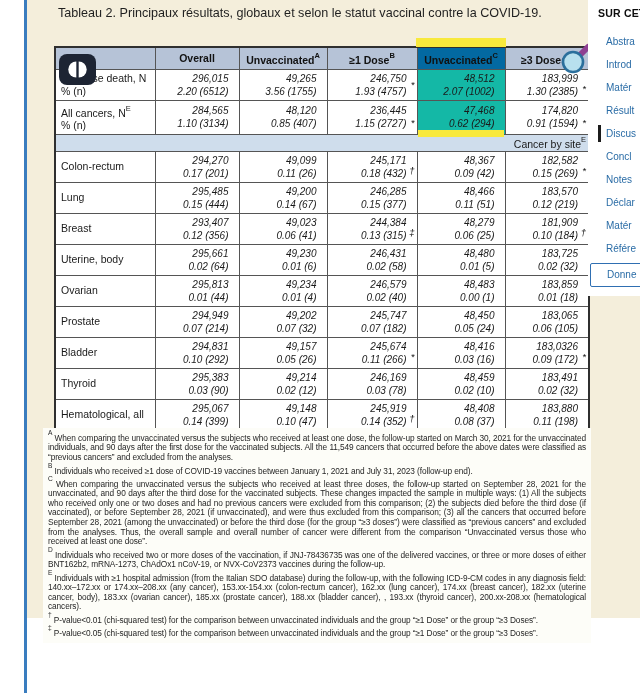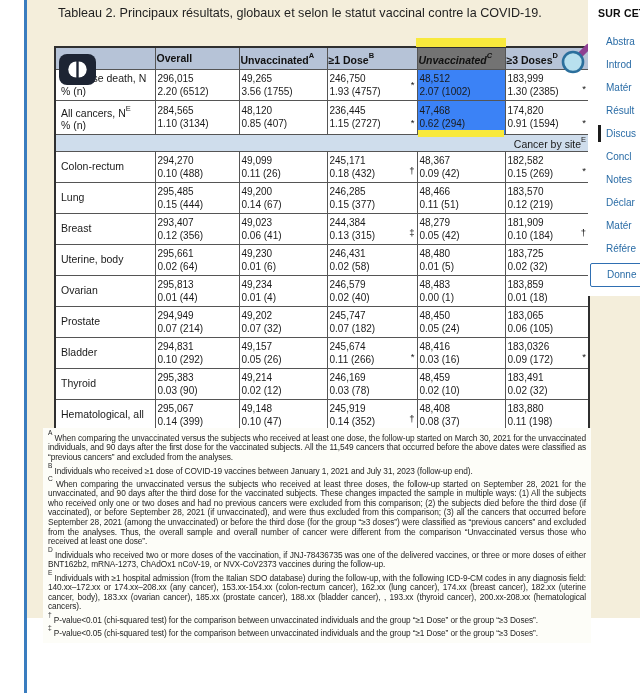--- a/index.html
+++ b/index.html
@@ -7,29 +7,29 @@
        font-family:"Liberation Sans", sans-serif;}
   .accent-line{position:absolute;left:24px;top:0;width:3px;height:693px;background:#3a7dbf;}
   .beige{position:absolute;left:27px;top:0;width:613px;height:618px;background:#f4eedb;}
   .title{position:absolute;left:31px;top:6px;margin:0;font-size:12.6px;font-weight:normal;
          color:#1f1f1f;white-space:nowrap;}
   
   .tablebox{position:absolute;left:27px;top:46px;}
   table{border-collapse:collapse;background:#ffffff;border:2px solid #2f2f2f;table-layout:fixed;}
   th,td{border:1px solid #555;overflow:hidden;}
   thead tr{height:22px;}
-  thead th{background:#b6c3d7;font-size:10.5px;font-weight:bold;color:#111;padding:2px 1px;text-align:left;}
-  thead th.hl-head{background:#737373;font-style:italic;}
+  thead th{background:#b6c3d7;font-size:10.5px;font-weight:bold;color:#111;padding:2px 1px;text-align:center;}
+  thead th.hl-head{background:#0369a1;}
   sup{font-size:7.5px;position:relative;top:-1px;}
   tr.data-row{height:31px;}
   th.rowlabel{text-align:left;font-weight:normal;font-size:10.5px;line-height:13px;
               padding:2px 3px 2px 5px;background:#fff;color:#1a1a1a;vertical-align:middle;}
-  td.cell{position:relative;font-size:10px;line-height:13px;
-          padding:2px 10px 2px 2px;color:#1a1a1a;vertical-align:middle;background:#fff;}
-  td.cell.hl{background:#3b82f6;}
+  td.cell{position:relative;text-align:right;font-size:10px;line-height:13px;
+          padding:2px 10px 2px 2px;color:#1a1a1a;vertical-align:middle;background:#fff;font-style:italic;}
+  td.cell.hl{background:#14b8a6;}
   .mk{position:absolute;right:2px;bottom:5px;font-size:9.5px;color:#111;}
   .mk.first{bottom:auto;top:8px;}
   tr.section-row{height:16px;}
   tr.section-row td{background:#cfddec;font-size:10.5px;text-align:right;padding:1px 2px 1px 5px;color:#1a1a1a;}
   .cap{position:absolute;left:362px;top:-8px;width:90px;height:9px;background:#f8e93c;}
   .cap2{position:absolute;left:364px;top:84px;width:86px;height:7px;background:#f8e93c;}
   .magnifier{position:absolute;left:506px;top:-3px;width:32px;height:32px;cursor:pointer;}
   .overlay-badge{position:absolute;left:5px;top:8px;width:37px;height:31px;cursor:pointer;}
   
   .footnotes{position:absolute;left:16px;top:428px;width:548px;box-sizing:border-box;
@@ -128,21 +128,21 @@
               <span class="mk">*</span>
             </td>
           </tr>
           <tr class="section-row">
             <td colspan="6"><span>Cancer by site</span><sup>E</sup></td>
           </tr>
           <tr class="data-row">
             <th class="rowlabel"><span>Colon-rectum</span></th>
             <td class="cell">
               <div>294,270</div>
-              <div>0.10 (488)</div>
+              <div>0.17 (201)</div>
             </td>
             <td class="cell">
               <div>49,099</div>
               <div>0.11 (26)</div>
             </td>
             <td class="cell">
               <div>245,171</div>
               <div>0.18 (432)</div>
               <span class="mk">†</span>
             </td>
@@ -189,21 +189,21 @@
               <div>49,023</div>
               <div>0.06 (41)</div>
             </td>
             <td class="cell">
               <div>244,384</div>
               <div>0.13 (315)</div>
               <span class="mk">‡</span>
             </td>
             <td class="cell">
               <div>48,279</div>
-              <div>0.05 (42)</div>
+              <div>0.06 (25)</div>
             </td>
             <td class="cell">
               <div>181,909</div>
               <div>0.10 (184)</div>
               <span class="mk">†</span>
             </td>
           </tr>
           <tr class="data-row">
             <th class="rowlabel"><span>Uterine, body</span></th>
             <td class="cell">

